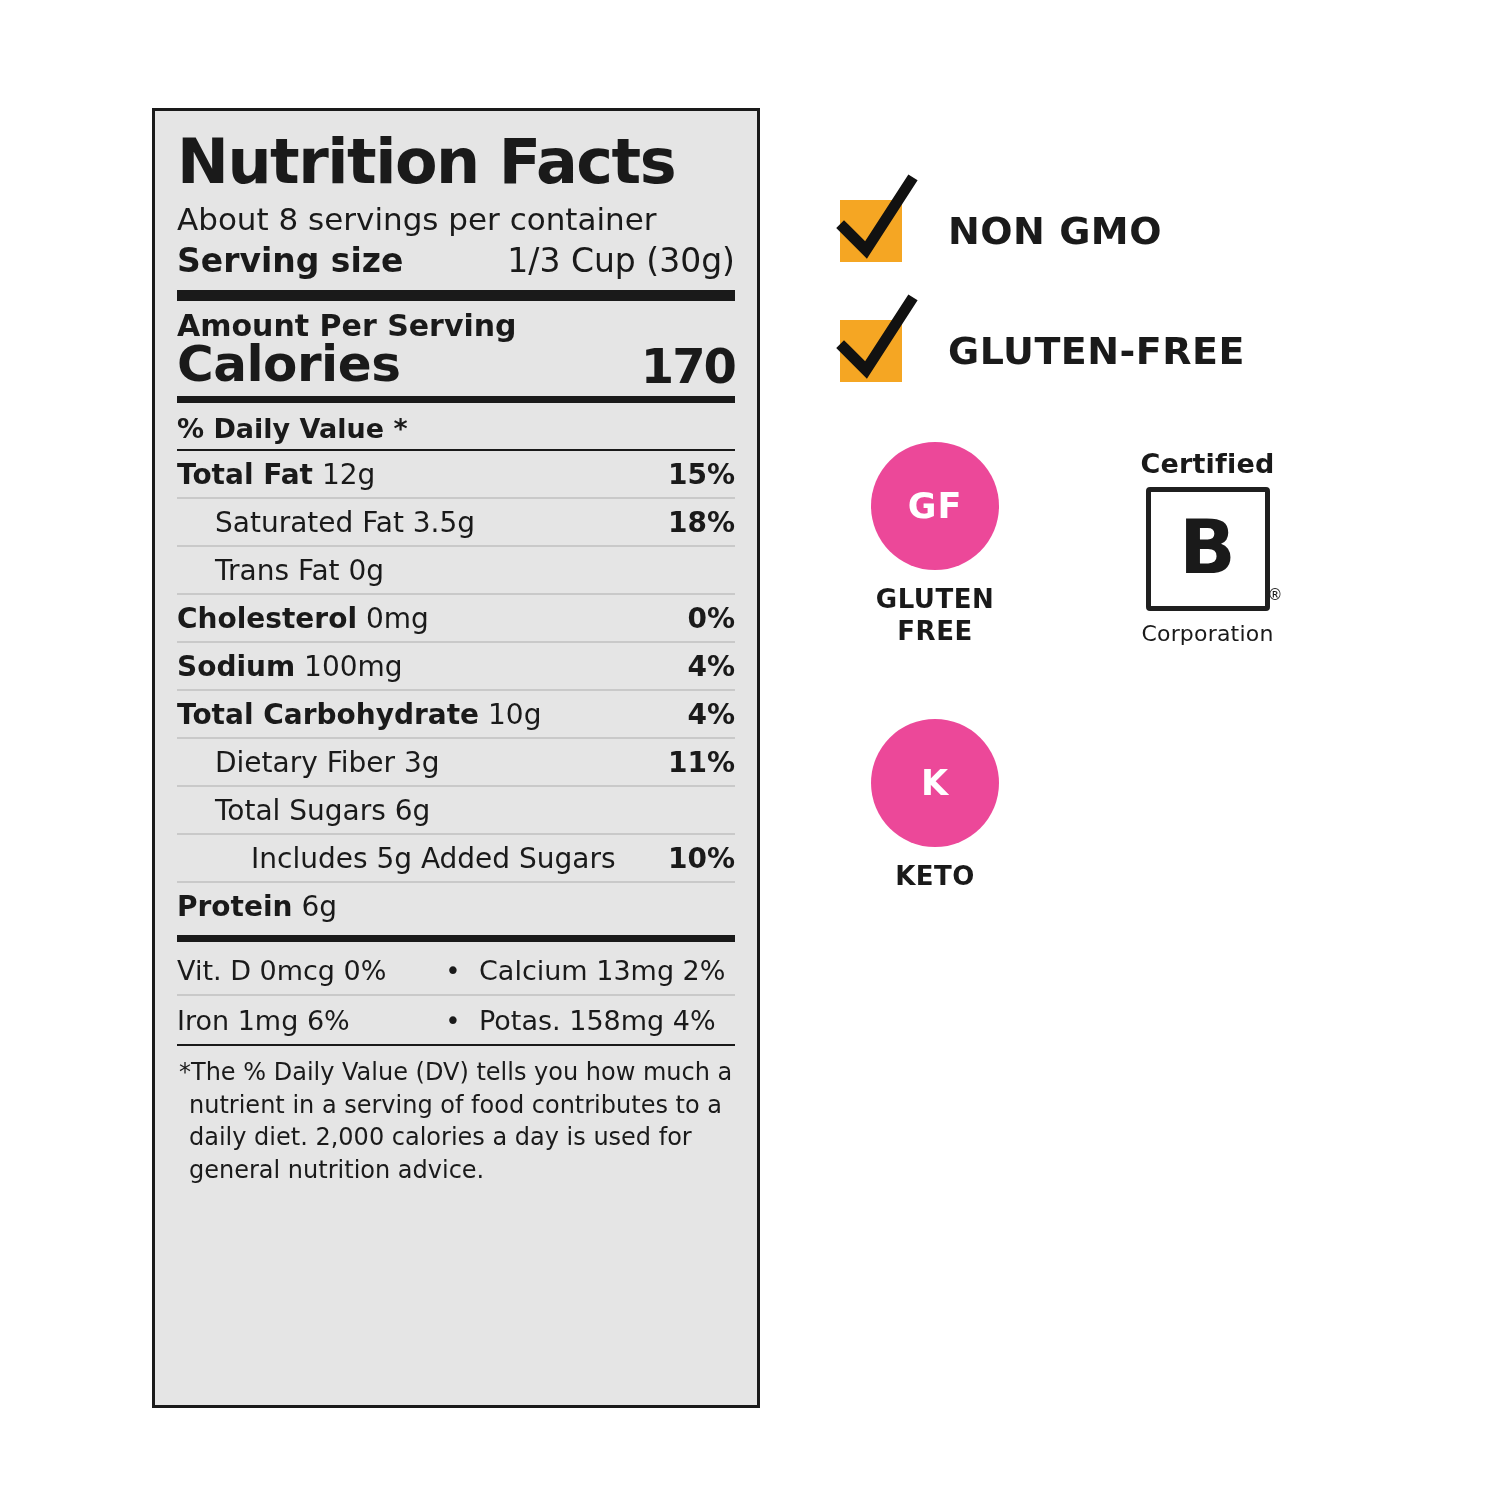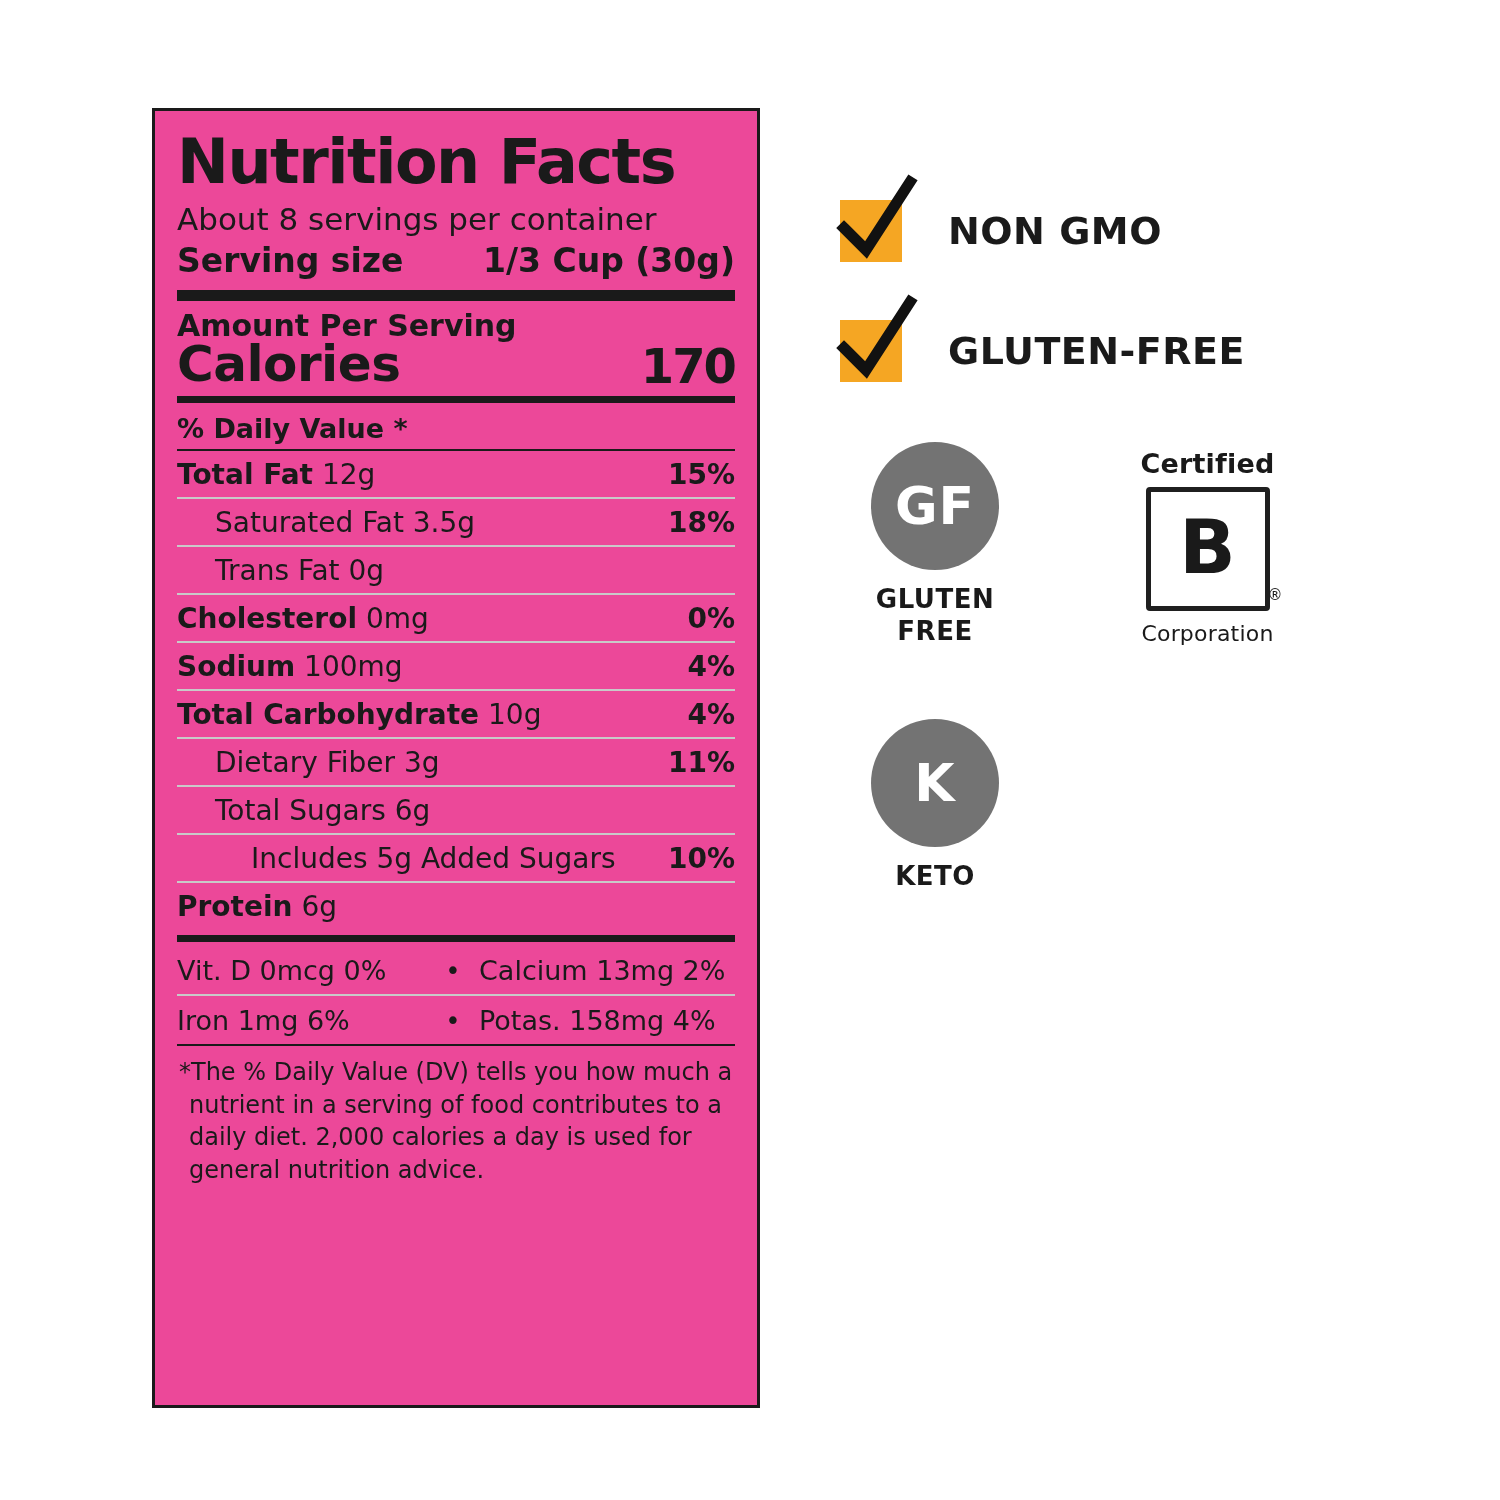--- a/index.html
+++ b/index.html
@@ -18,21 +18,21 @@
 
   
   .nf-panel {
     position: absolute;
     left: 152px;
     top: 108px;
     width: 608px;
     height: 1300px;
     border: 3px solid #1a1a1a;
     box-sizing: border-box;
-    background: #ec4899;
+    background: #e5e5e5;
   }
   .nf-inner {
     position: absolute;
     left: 22px;
     right: 22px;
     top: 18px;
   }
 
   .nf-title {
     font-family: "DejaVu Sans", sans-serif;
@@ -49,21 +49,21 @@
     color: #1a1a1a;
   }
   .nf-servingsize-row {
     display: flex;
     justify-content: space-between;
     align-items: baseline;
     font-weight: bold;
     font-size: 33px;
     margin-top: 2px;
   }
-  .nf-servingsize-row .val { font-weight: bold; }
+  .nf-servingsize-row .val { font-weight: normal; }
 
   .rule-thick {
     border-bottom: 11px solid #1a1a1a;
     margin: 10px 0 6px 0;
   }
   .rule-med {
     border-bottom: 7px solid #1a1a1a;
     margin: 6px 0 4px 0;
   }
   .rule-thin {
@@ -188,27 +188,27 @@
     margin-top: 60px;
   }
   .seal {
     width: 190px;
     text-align: center;
   }
   .circle-dark {
     width: 128px;
     height: 128px;
     border-radius: 50%;
-    background: #737373;
+    background: #ec4899;
     color: #fff;
     display: flex;
     align-items: center;
     justify-content: center;
     font-weight: bold;
-    font-size: 52px;
+    font-size: 35px;
     margin: 0 auto;
     letter-spacing: 1px;
   }
   .seal-caption {
     font-weight: bold;
     font-size: 26px;
     line-height: 1.22;
     margin-top: 14px;
     letter-spacing: 0.5px;
   }

